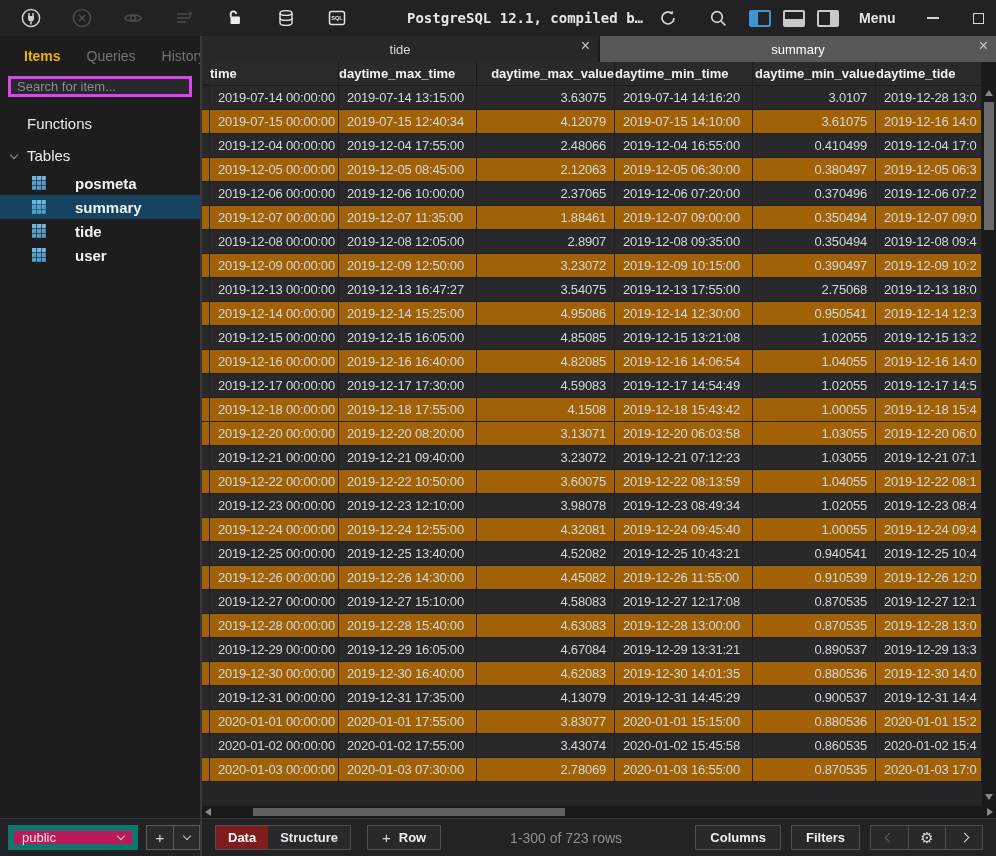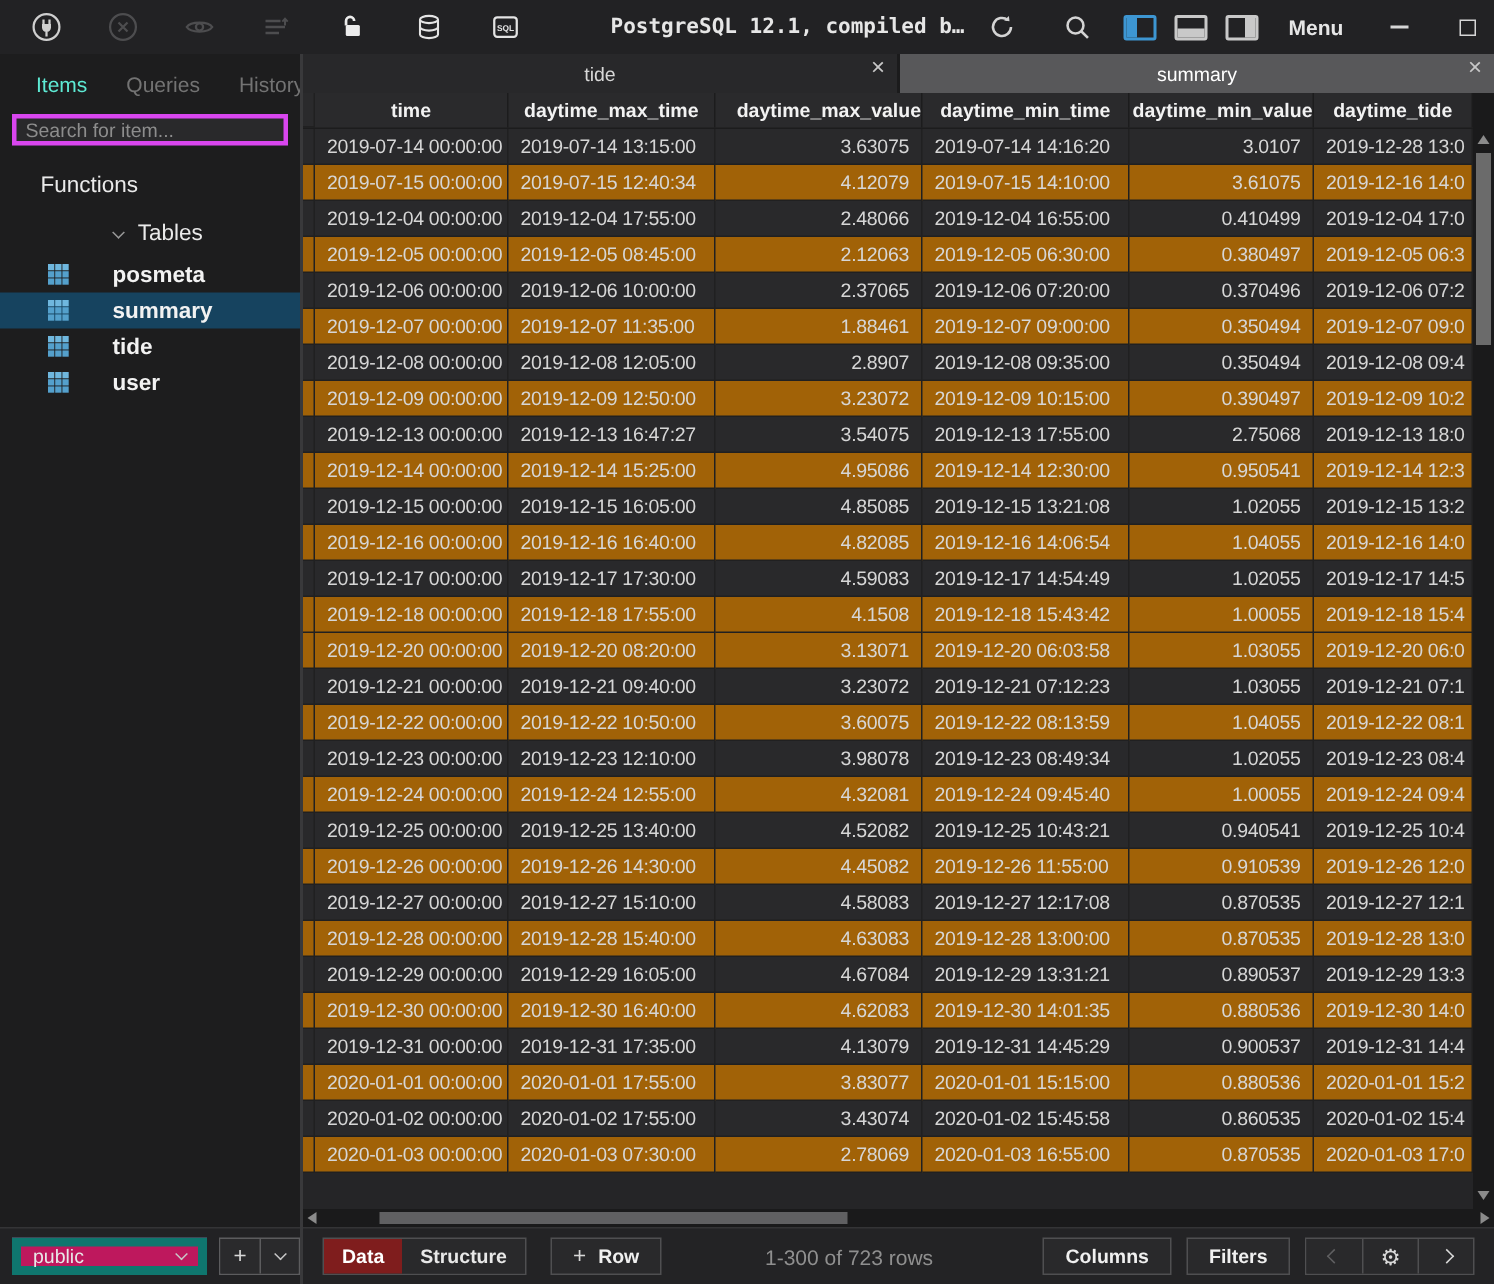--- a/index.html
+++ b/index.html
@@ -22,28 +22,28 @@
   .layout-ic.l-right::before { content:""; position:absolute; right:0; top:0; bottom:0; width:7px; background:#c9c9c9; }
   #menu-label { font-size:14px; font-weight:bold; color:#e6e6e6; padding:0 14px; }
   .winbtn { width:46px; height:36px; display:flex; align-items:center; justify-content:center; }
   .min-glyph { width:12px; height:2px; background:#d6d6d6; }
   .max-glyph { width:11px; height:11px; border:1.5px solid #d6d6d6; }
 
   
   #sidebar { position:absolute; left:0; top:36px; width:200px; bottom:0; background:#1d1d1e; }
   #sidebar-divider { position:absolute; left:200px; top:36px; width:2px; bottom:0; background:#39393b; }
   .sb-tabs { display:flex; gap:26px; padding:12px 0 8px 24px; font-size:14px; }
-  .sb-tab { color:#737373; } .sb-tab.active { color:#5eead4; font-weight:normal; }
+  .sb-tab { color:#737373; } .sb-tab.active { color:#eab308; font-weight:bold; }
   #search-box { margin:4px 8px 10px 8px; }
   #search-input { width:184px; height:21px; background:#29292b; border:3px solid #d946ef;
     color:#cfcfcf; font-size:13px; padding:0 6px; font-family:"Liberation Sans",sans-serif; }
   #search-input::placeholder { color:#8d8d8d; }
   .tree { font-size:15px; color:#eaeaea; }
   .tree-top { padding:8px 0 8px 27px; }
-  .tree-parent { display:flex; align-items:center; padding:7px 0;justify-content:center; }
+  .tree-parent { display:flex; align-items:center; padding:7px 0; }
   .expander { width:6px; height:6px; border-right:1.5px solid #9a9a9a; border-bottom:1.5px solid #9a9a9a;
     margin:0 10px 2px 11px; transform:rotate(45deg); }
   .tree-table { display:flex; align-items:center; height:24px; padding-left:32px; font-weight:600; color:#f2f2f2;gap:20px; }
   .tree-table.selected { background:#16435f; }
   .tbl-icon { width:14px; height:14px; margin-right:9px; display:inline-flex; }
   .tbl-name { font-size:15px; }
   
   #sidebar-footer { position:absolute; left:0; bottom:0; width:200px; height:38px;
     border-top:1px solid #343436; display:flex; align-items:center; padding-left:8px; background:#222224; }
   #schema-select { width:132px; height:25px; background:#be185d; border:6px solid #0f766e; color:#e8e8e8;
@@ -60,21 +60,21 @@
   #wtabs { display:flex; height:26px; background:#1b1b1c; gap:2px; }
   .wtab { flex:1; display:flex; align-items:center; justify-content:center; position:relative;
     background:#28282a; font-size:13px; color:#d8d8d8; }
   .wtab.active { background:#58585a; color:#fff; }
   .wtab .closex { position:absolute; right:8px; top:1px; font-size:16px; color:#c8c8c8; }
 
   
   #grid { position:absolute; left:0; top:26px; right:0; }
   .tr { display:flex; height:24px; }
   .hrow { background:#2a2a2c; border-bottom:1px solid #1c1c1d; padding-right:14px; }
-  .hcell { font-weight:bold; font-size:13px; color:#f2f2f2; text-align:center; line-height:23px;
+  .hcell { font-weight:bold; font-size:13px; color:#f2f2f2; line-height:23px;
     border-right:1px solid #1c1c1d; overflow:hidden; white-space:nowrap; }
   .cell { font-size:13px; color:#d6d6d6; line-height:23px; border-right:1px solid #202021;
     border-bottom:1px solid #202021; overflow:hidden; white-space:nowrap; padding:0 8px; letter-spacing:-0.2px; }
   .gut { width:8px; border-right:1px solid #202021; border-bottom:1px solid #202021; }
   .c0 { width:129px; } .c1 { width:138px; } .c2 { width:138px; text-align:right; }
   .c3 { width:138px; } .c4 { width:123px; text-align:right; } .c5 { flex:1; }
   #rows-wrap { padding-right:14px; }
   .tr.data { background:#29292b; } .tr.data.alt { background:#a16207; }
 
   

